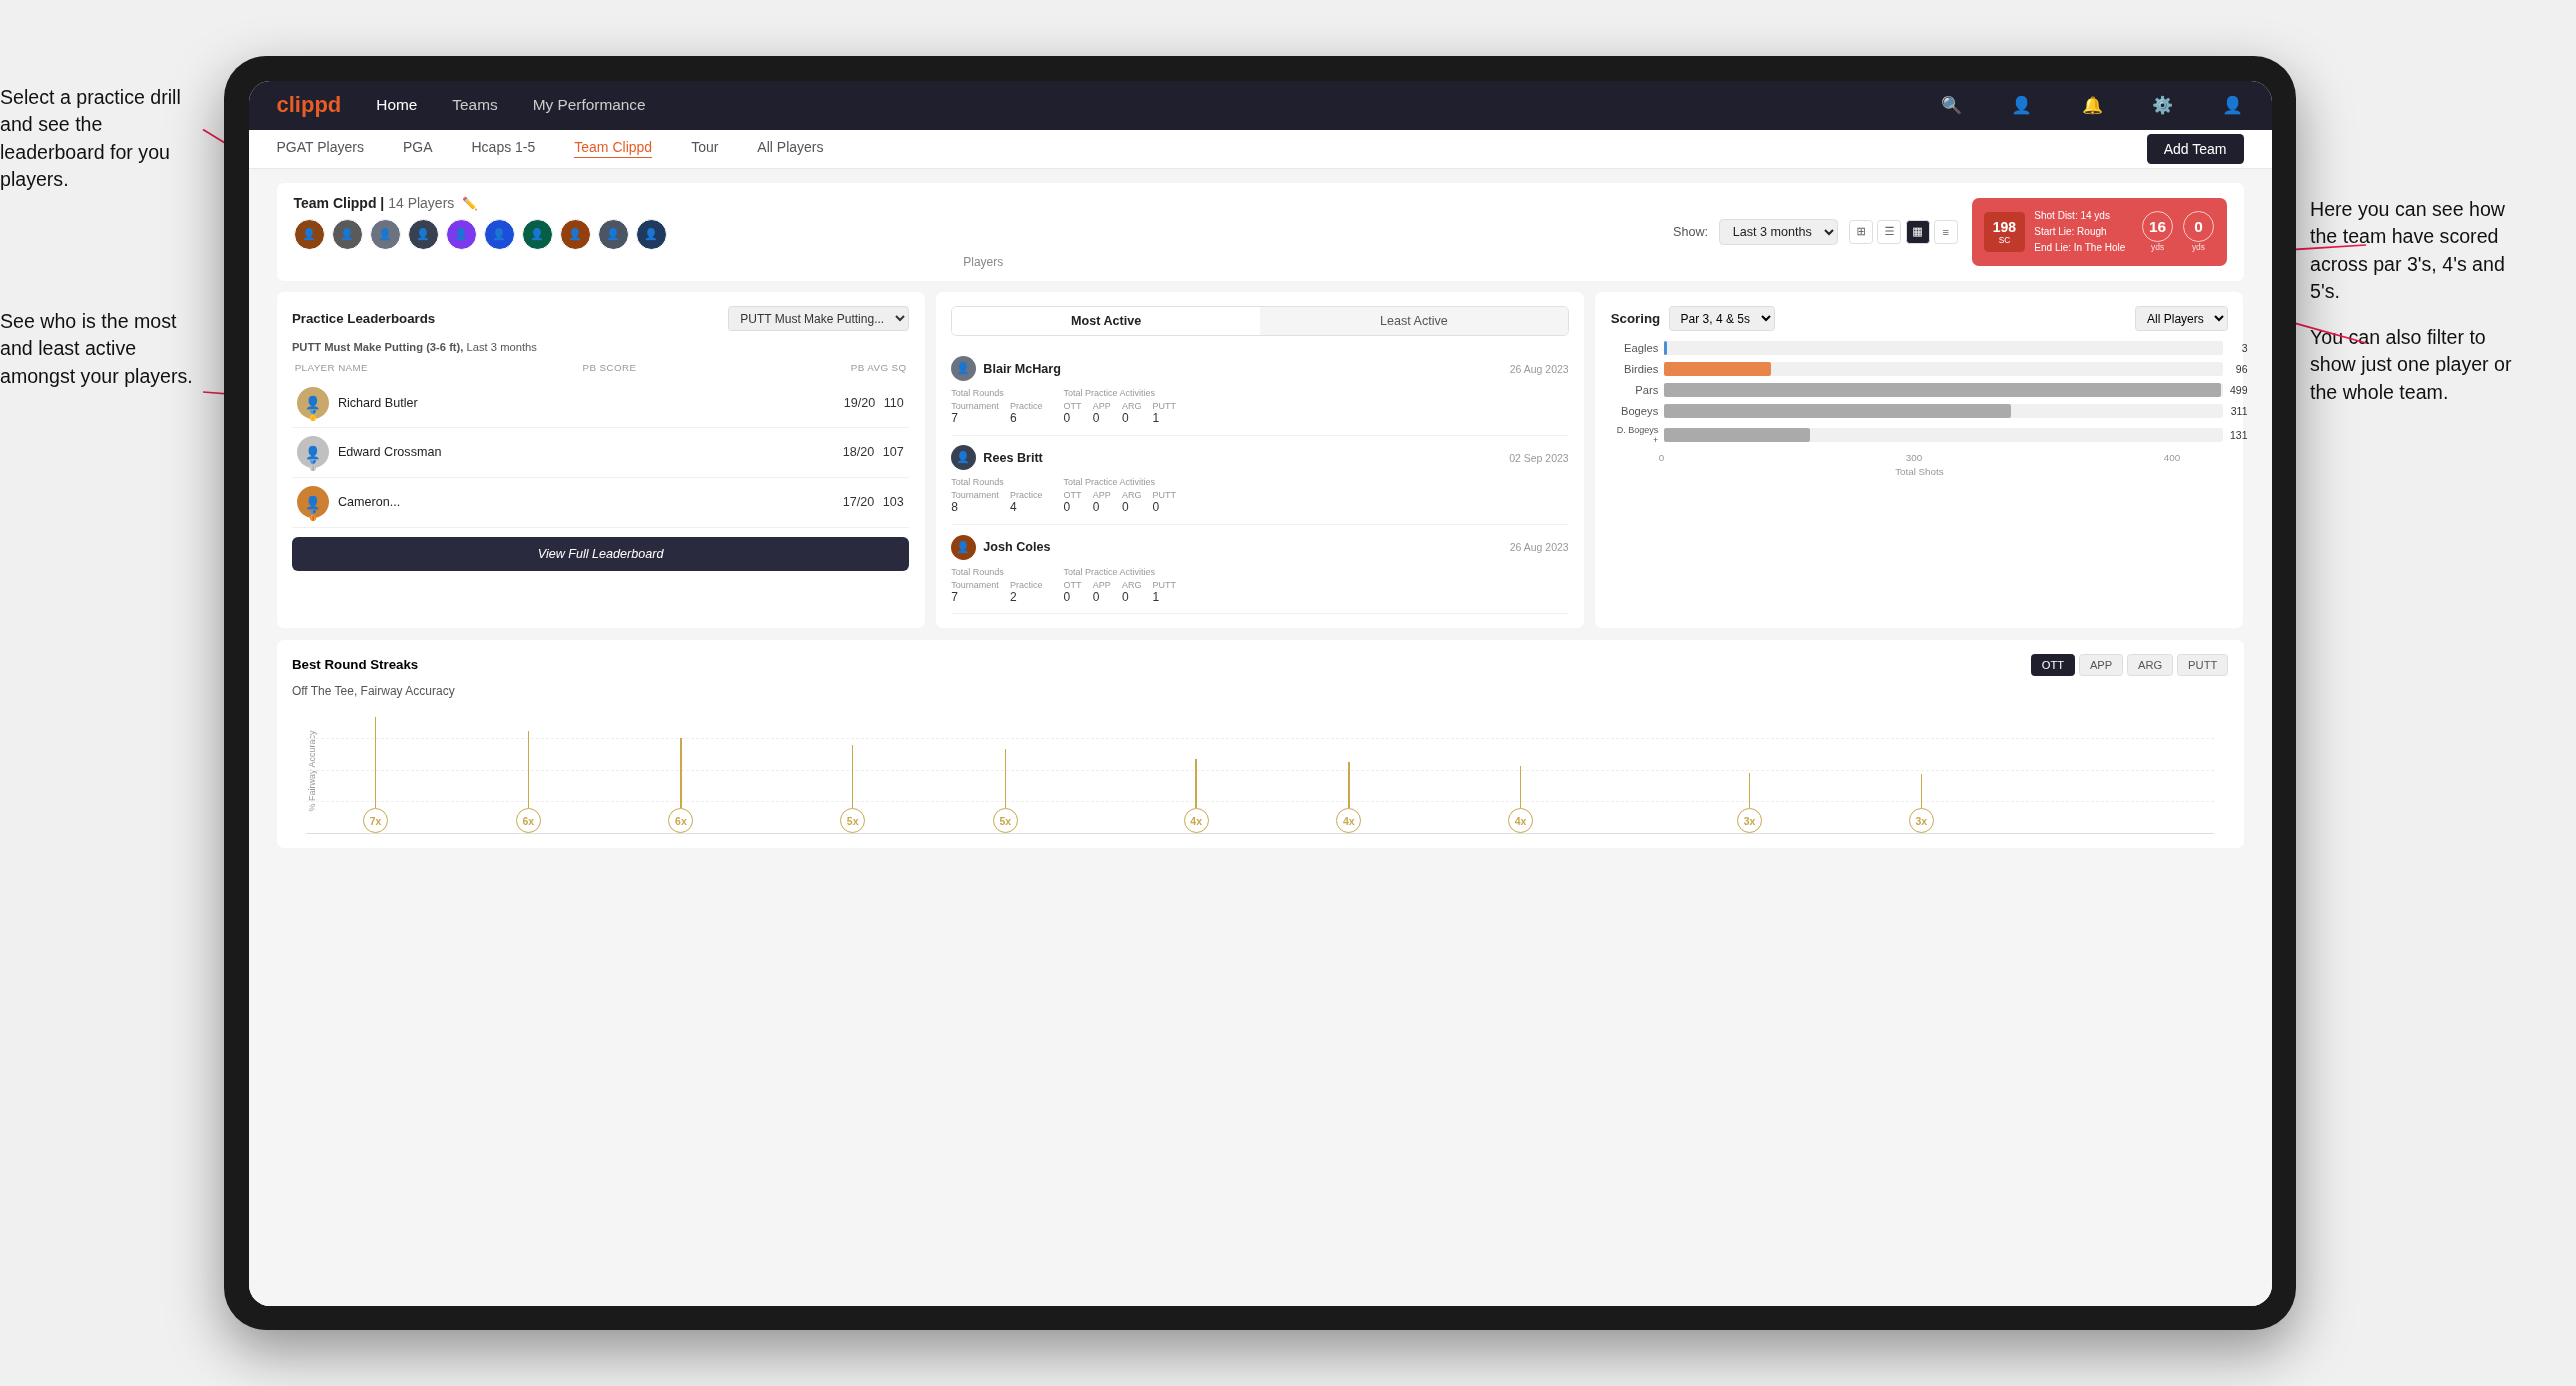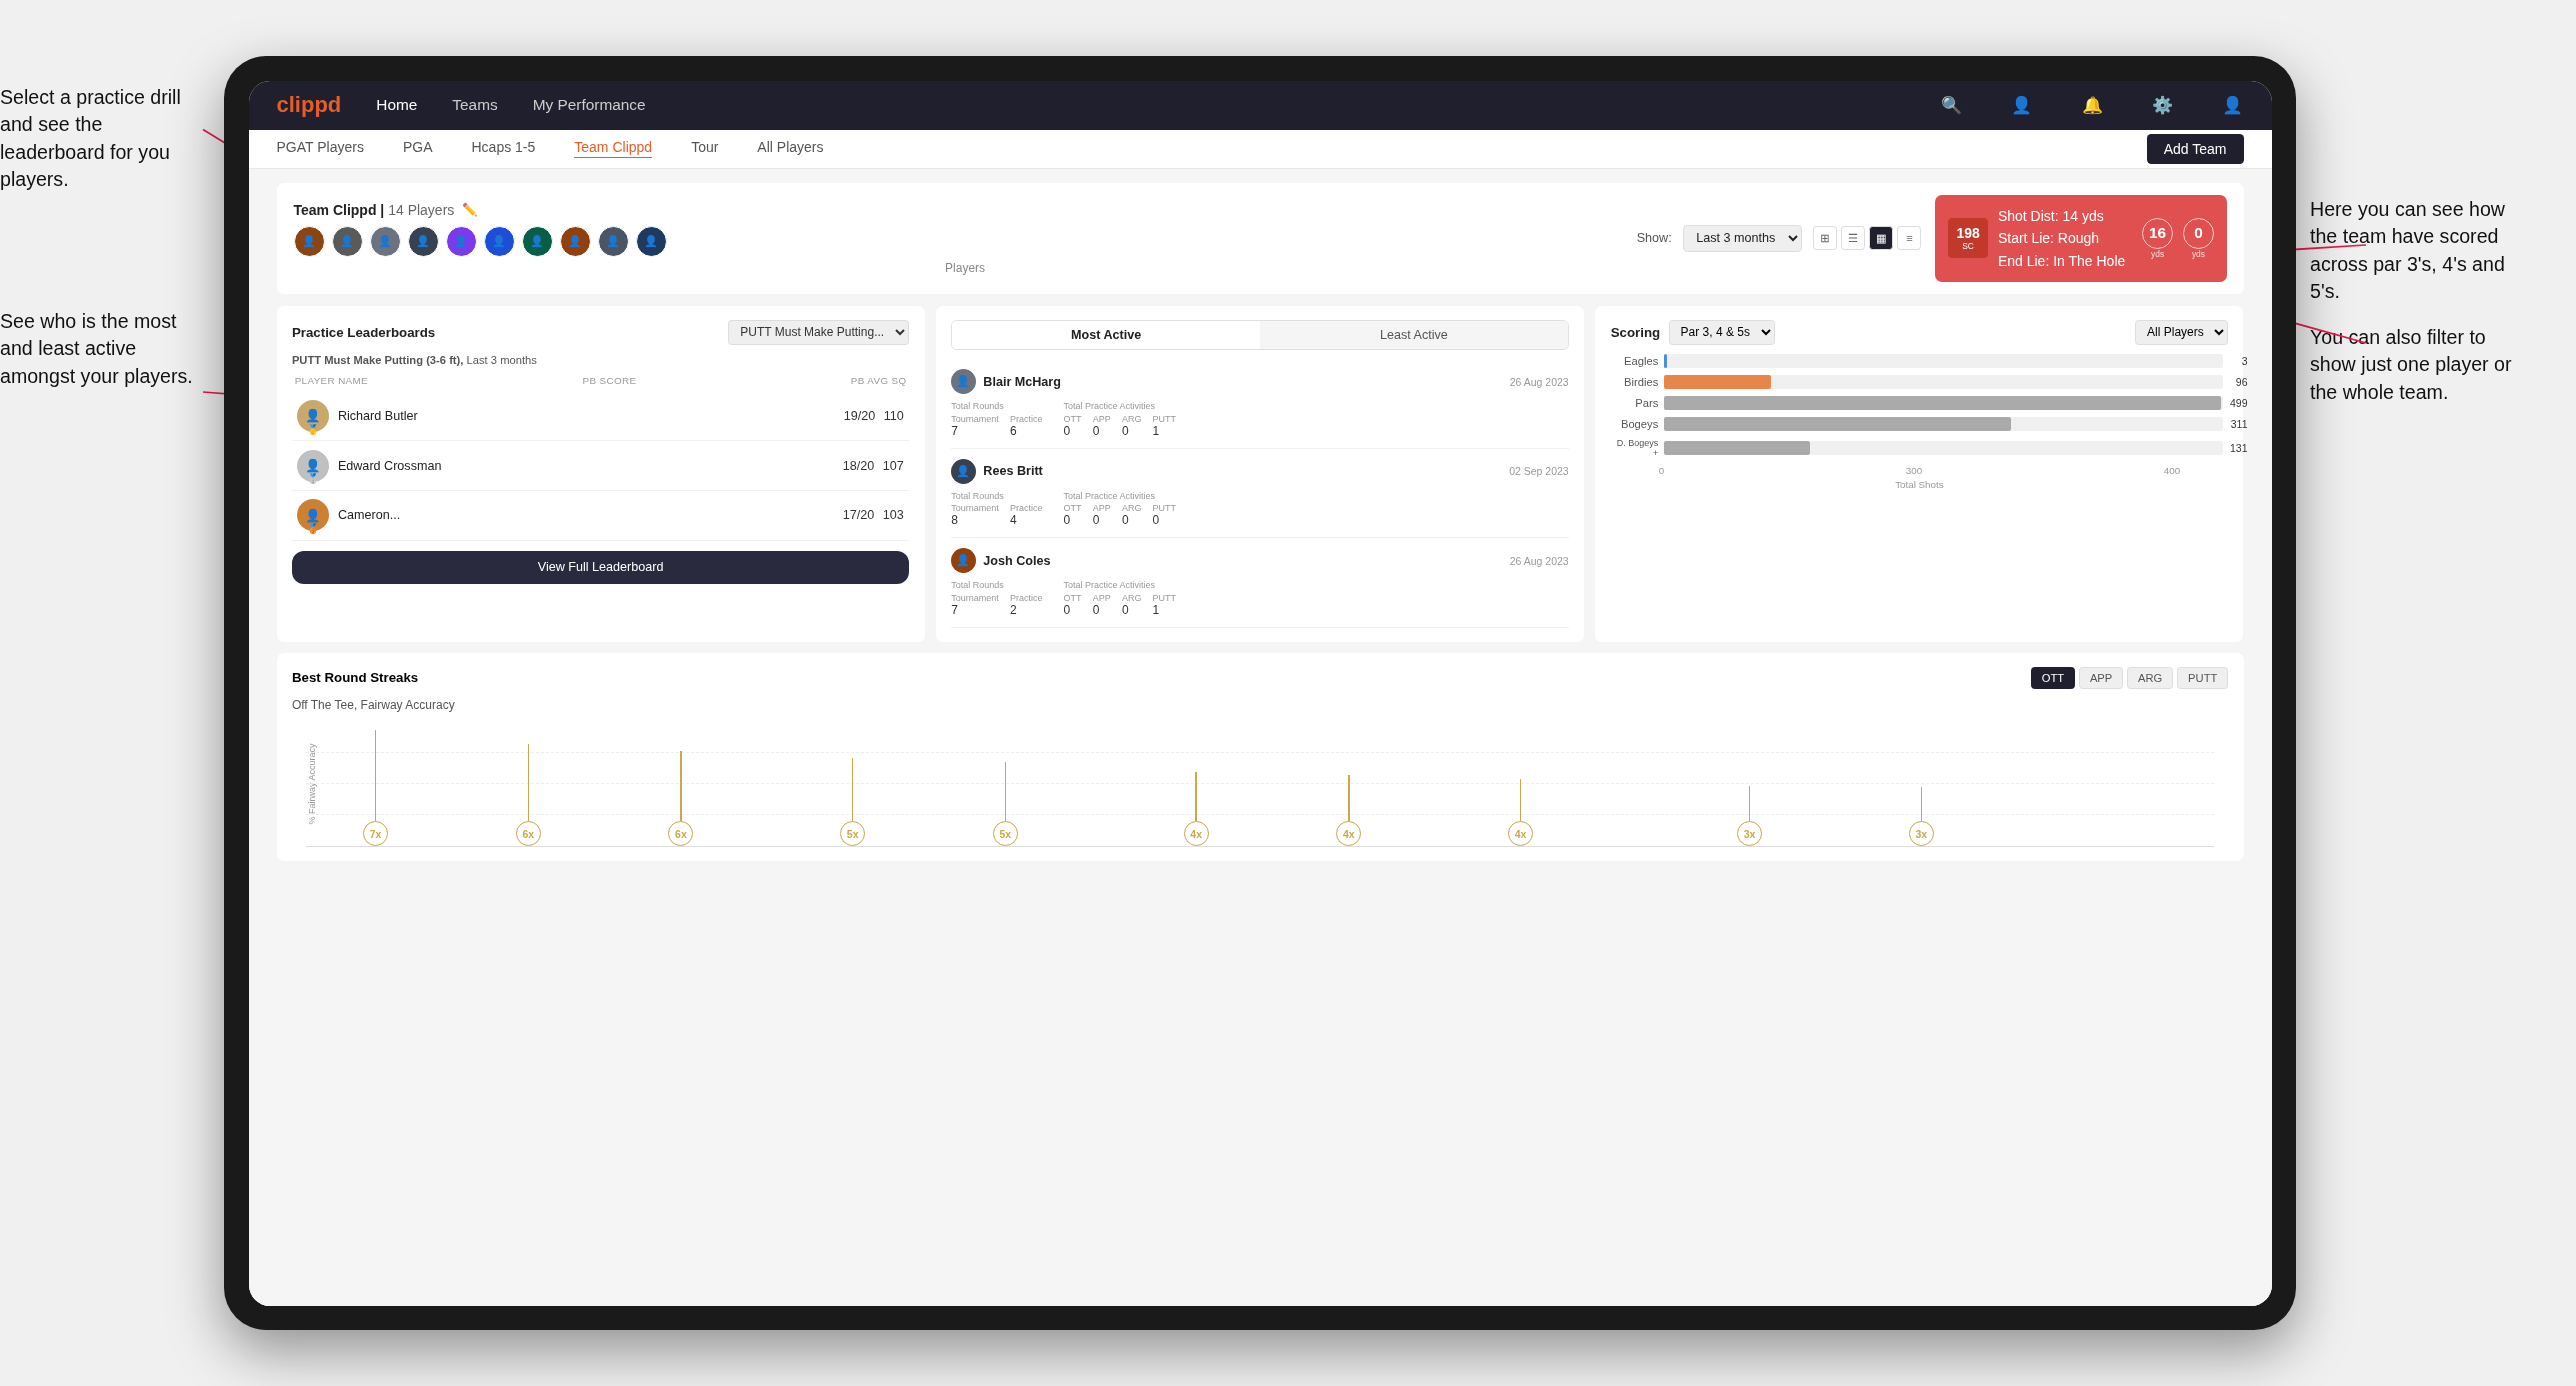--- a/index.html
+++ b/index.html
@@ -253,24 +253,25 @@
     }
     .lb-name { flex: 1; font-size: 12.6px; color: #222; font-weight: 500; }
     .lb-score { font-size: 12.6px; color: #333; }
     .lb-avg { font-size: 12.6px; color: #333; }
     .view-leaderboard-btn {
       width: 100%;
       background: #2a2a3e;
       color: #fff;
       border: none;
       padding: 9.8px;
-      border-radius: 12px;
+      border-radius: 6px;
       font-size: 12.6px;
       cursor: pointer;
       margin-top: 9.8px;
+      font-style: italic;
     }
 
     
     .active-tabs {
       display: flex;
       border: 0.7px solid #e0e0e0;
       border-radius: 5.6px;
       overflow: hidden;
       margin-bottom: 9.8px;
     }
@@ -540,21 +541,21 @@
             <div class="view-icon active">▦</div>
             <div class="view-icon">≡</div>
           </div>
         </div>
 
         <div class="video-card" style="margin-left:14px; background:#e05050; border-radius:7px; padding:9.8px 12.6px; min-width:182px; display:flex; align-items:center; gap:9.8px;">
           <div style="background:#c0392b; color:#fff; font-size:14px; font-weight:700; padding:7px 8.4px; border-radius:4.2px; text-align:center;">
             <div>198</div>
             <div style="font-size:8.4px; font-weight:400;">SC</div>
           </div>
-          <div style="color:#fff; font-size:14px; line-height:1.6;">
+          <div style="color:#fff; font-size:10px; line-height:1.6;">
             <div>Shot Dist: 14 yds</div>
             <div>Start Lie: Rough</div>
             <div>End Lie: In The Hole</div>
           </div>
           <div style="display:flex; gap:9.8px; margin-left:7px;">
             <div style="text-align:center;">
               <div style="font-size:15.4px; font-weight:700; color:#fff; border:1.4px solid rgba(255,255,255,0.7); border-radius:50%; width:31px; height:31px; display:flex; align-items:center; justify-content:center;">16</div>
               <div style="font-size:8.4px; color:rgba(255,255,255,0.8);">yds</div>
             </div>
             <div style="text-align:center;">

